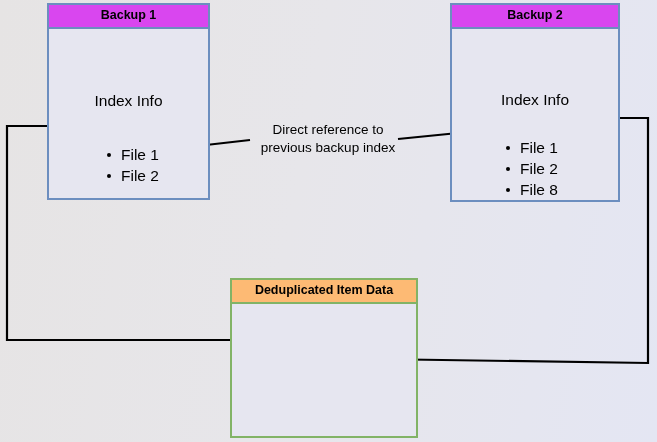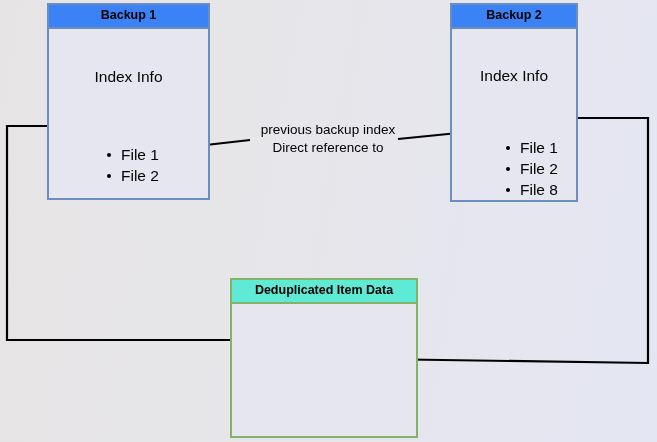--- a/index.html
+++ b/index.html
@@ -32,38 +32,39 @@
     border-color: #82b366;
   }
   .box-header {
     box-sizing: border-box;
     height: 24px;
     line-height: 21px;
     text-align: center;
     font-size: 12.5px;
     font-weight: bold;
     color: #000000;
-    background: #3b82f6;
+    background: #d946ef;
     border-bottom: 2px solid #6c8ebf;
   }
   .box.green .box-header {
-    background: #5eead4;
+    background: #fdba74;
     border-bottom-color: #82b366;
   }
   .box-body {
     position: relative;
     height: calc(100% - 24px);
   }
   .body-title {
     position: absolute;
     left: 0;
     right: 0;
     text-align: center;
     font-size: 15.5px;
     color: #000000;
+    margin-top: 24px;
   }
   ul.item-list {
     position: absolute;
     margin: 8px;
     padding: 0;
     list-style: none;
   }
   ul.item-list li {
     position: relative;
     font-size: 15.5px;
@@ -124,34 +125,34 @@
     <div class="box-header">Backup 1</div>
     <div class="box-body">
       <div class="body-title" style="top:39px;">Index Info</div>
       <ul class="item-list" style="left:48px; top:107px;">
         <li>File 1</li>
         <li>File 2</li>
       </ul>
     </div>
   </div>
 
-  <div class="box blue" style="left:450px; top:3px; width:128px; height:199px;">
+  <div class="box blue" style="left:450px; top:3px; width:170px; height:199px;">
     <div class="box-header">Backup 2</div>
     <div class="box-body">
       <div class="body-title" style="top:38px;">Index Info</div>
       <ul class="item-list" style="left:44px; top:100px;">
         <li>File 1</li>
         <li>File 2</li>
         <li>File 8</li>
       </ul>
     </div>
   </div>
 
   <div class="box green" style="left:230px; top:278px; width:188px; height:160px;">
     <div class="box-header">Deduplicated Item Data</div>
   </div>
 
   <div class="center-label" style="left:248px; top:121px; width:160px;">
+    <div>Direct reference to</div>
     <div>previous backup index</div>
-    <div>Direct reference to</div>
   </div>
 
 </div>
 
 </body></html>

